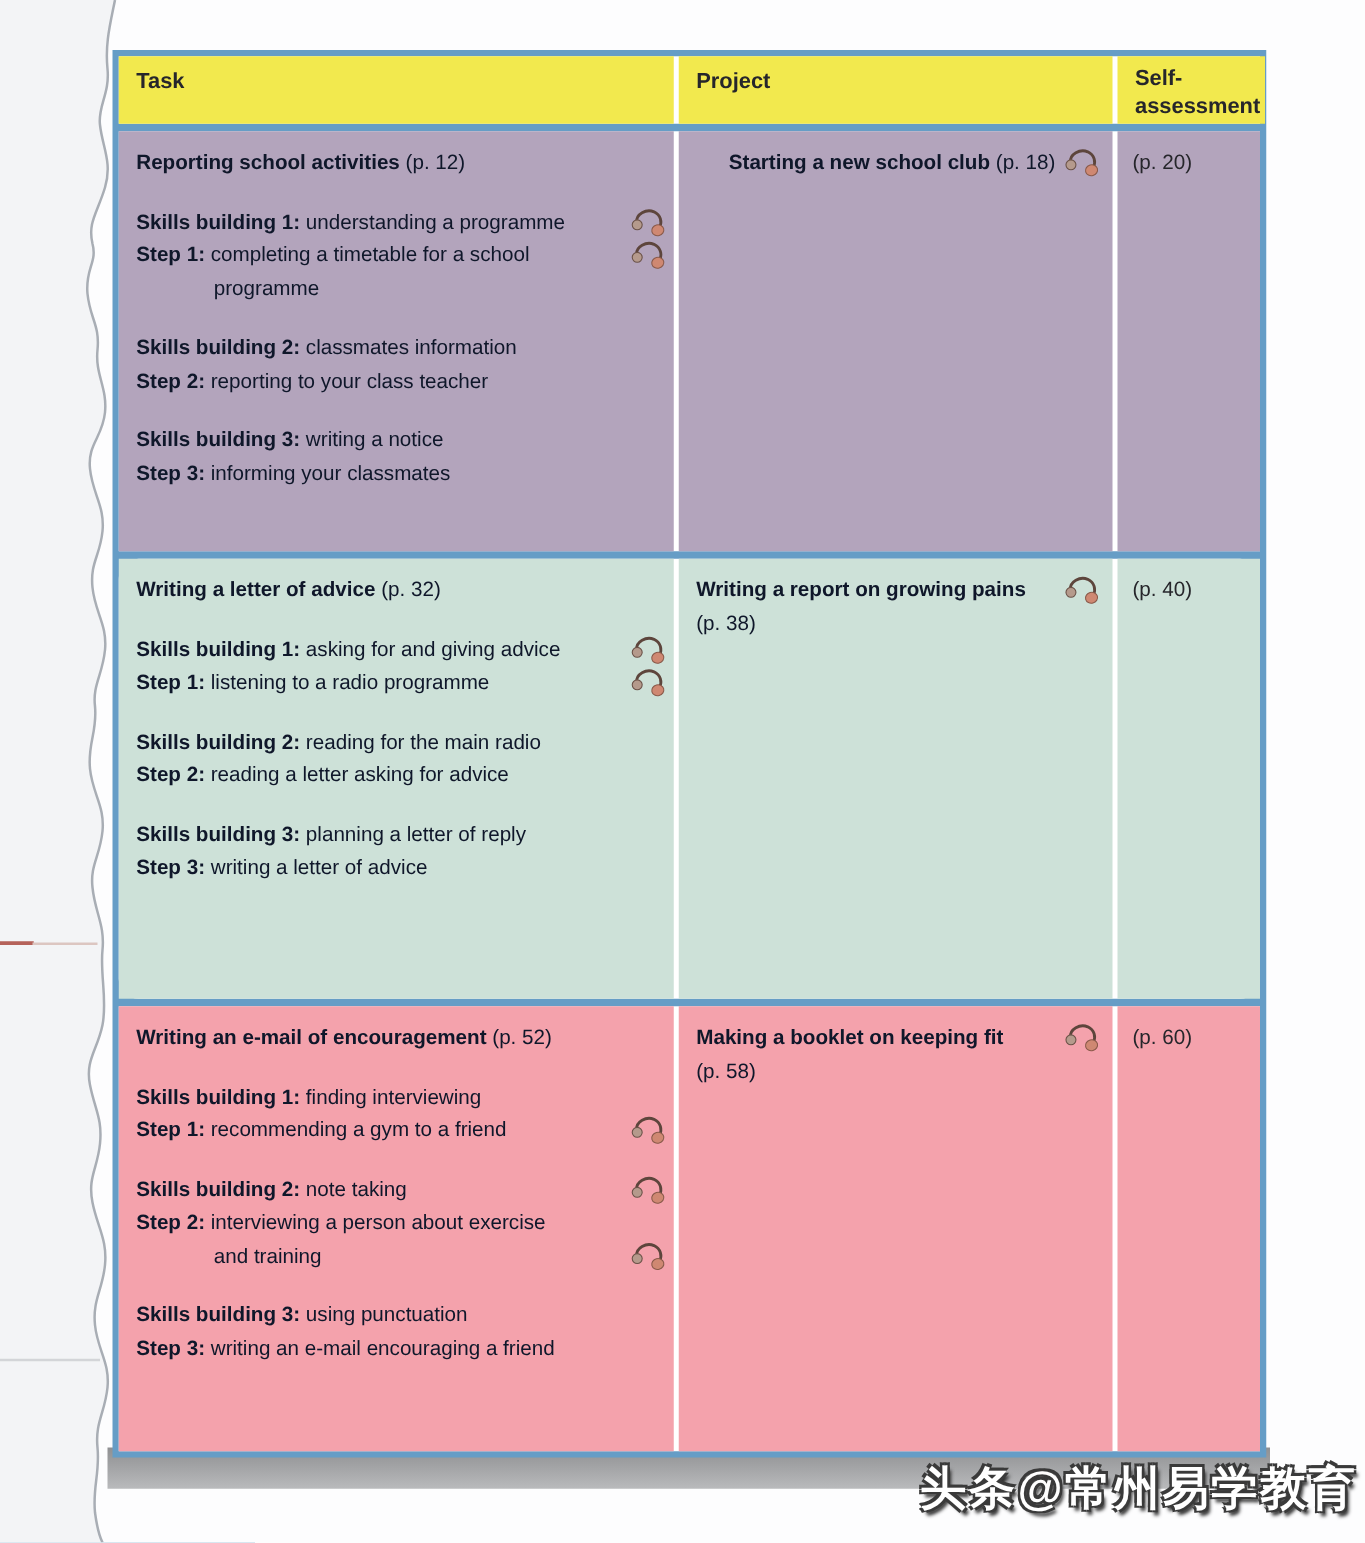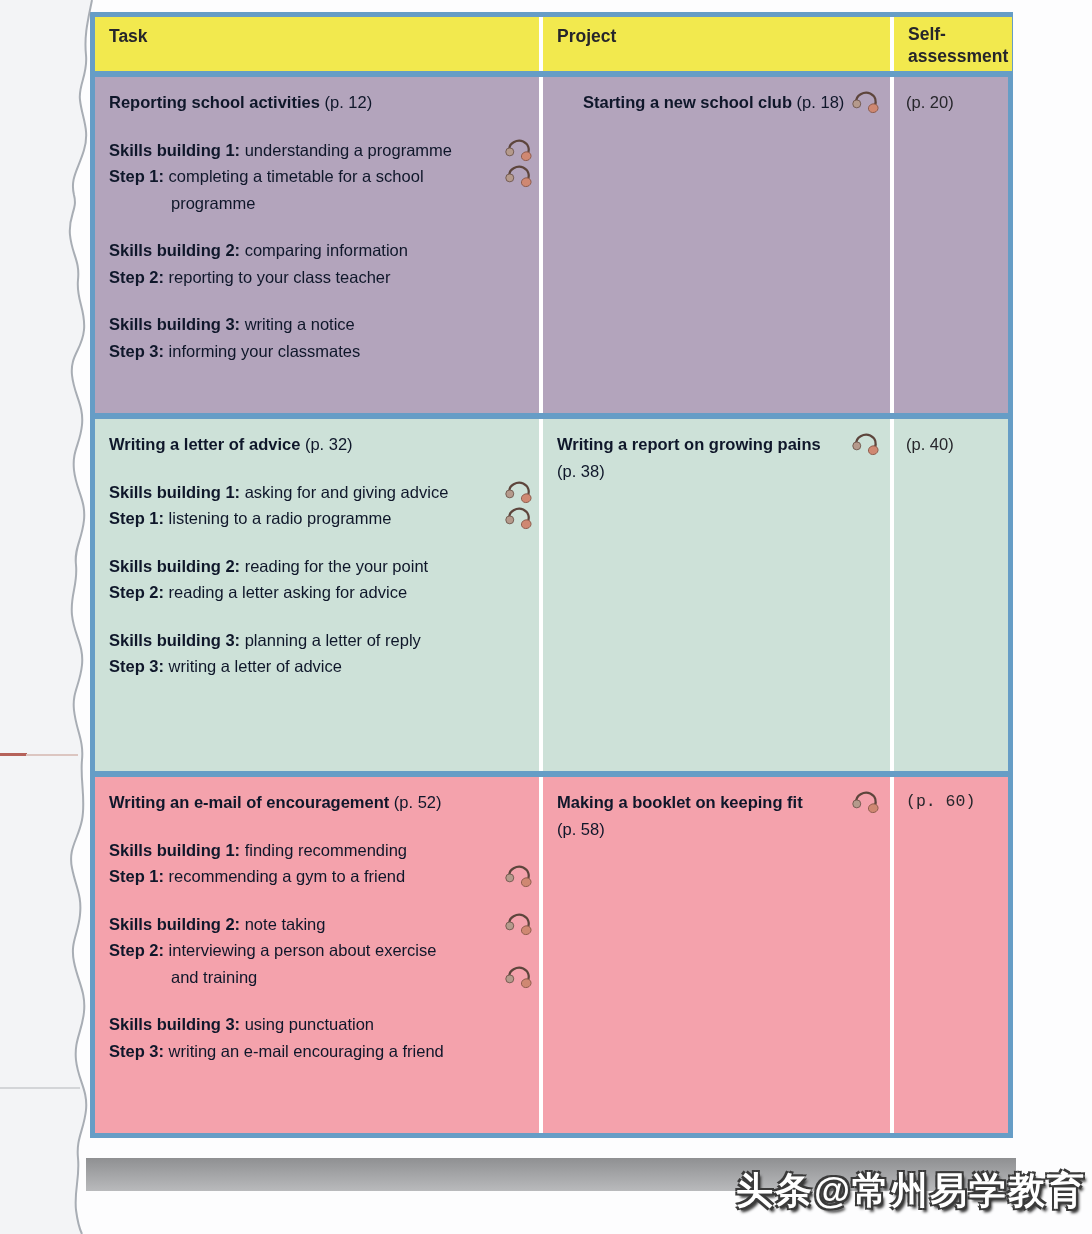--- a/index.html
+++ b/index.html
@@ -7,21 +7,21 @@
     position:relative; width:1092px; height:1234px;
     background:#fdfdfe; overflow:hidden;
     font-family:"Liberation Sans", sans-serif;
   }
   .torn-svg{position:absolute; left:0; top:0; z-index:3;}
   .redline{position:absolute; left:0; top:753px; width:27px; height:3px; background:#b5625a; z-index:4;}
   .redline-faint{position:absolute; left:26px; top:754px; width:52px; height:2px; background:#dcc6c1; z-index:4;}
   .faintline{position:absolute; left:0; top:1087px; width:80px; height:2px; background:#d3d5d8; z-index:4;}
 
   .ctable{
-    position:absolute; left:90px; top:12px; width:923px;
+    position:absolute; left:90px; top:40px; width:923px;
     box-sizing:border-box; padding:5px;
     background:#669dc6;
     display:flex; flex-direction:column; row-gap:6px;
     z-index:2;
   }
   .row{display:grid; grid-template-columns:444px 347px 1fr; column-gap:4px; background:#ffffff;}
   .hrow{height:54px;}
   .hcell{
     background:#f2e94e; color:#26262b;
     font-weight:bold; font-size:17.5px; line-height:1.25;
@@ -105,21 +105,21 @@
                   <circle cx="7.5" cy="16" r="4.6" fill="#b59a8c" stroke="#6b5248" stroke-width="1"></circle>
                   <ellipse cx="26.5" cy="21" rx="5.6" ry="5" fill="#cf8872" stroke="#8a5a4a" stroke-width="1" transform="rotate(-15 26.5 21)"></ellipse>
                 </svg></span></div>
             <div class="line"><b>Step 1:</b><span> completing a timetable for a school</span><span class="hp"><svg viewBox="0 0 34 30" width="30" height="26">
                   <path d="M7 14 C 6 6, 16 1, 23 4 C 29 7, 31 13, 28 19" fill="none" stroke="#5d453c" stroke-width="2.6" stroke-linecap="round"></path>
                   <circle cx="7.5" cy="16" r="4.6" fill="#b59a8c" stroke="#6b5248" stroke-width="1"></circle>
                   <ellipse cx="26.5" cy="21" rx="5.6" ry="5" fill="#cf8872" stroke="#8a5a4a" stroke-width="1" transform="rotate(-15 26.5 21)"></ellipse>
                 </svg></span></div>
             <div class="line cont"><span>programme</span></div>
             <div class="spacer"></div>
-            <div class="line"><b>Skills building 2:</b><span> comparing information</span></div>
+            <div class="line"><b>Skills building 2:</b><span> classmates information</span></div>
             <div class="line"><b>Step 2:</b><span> reporting to your class teacher</span></div>
             <div class="spacer"></div>
             <div class="line"><b>Skills building 3:</b><span> writing a notice</span></div>
             <div class="line"><b>Step 3:</b><span> informing your classmates</span></div>
           </div>
         </div>
       <div class="cell cell-project" style="background: rgb(179, 164, 188); padding-left: 40px;">
           <div class="lines">
             <div class="line"><b>Starting a new school club</b><span> (p. 18)</span><span class="hp"><svg viewBox="0 0 34 30" width="30" height="26">
                   <path d="M7 14 C 6 6, 16 1, 23 4 C 29 7, 31 13, 28 19" fill="none" stroke="#5d453c" stroke-width="2.6" stroke-linecap="round"></path>
@@ -142,21 +142,21 @@
                   <path d="M7 14 C 6 6, 16 1, 23 4 C 29 7, 31 13, 28 19" fill="none" stroke="#5d453c" stroke-width="2.6" stroke-linecap="round"></path>
                   <circle cx="7.5" cy="16" r="4.6" fill="#b59a8c" stroke="#6b5248" stroke-width="1"></circle>
                   <ellipse cx="26.5" cy="21" rx="5.6" ry="5" fill="#cf8872" stroke="#8a5a4a" stroke-width="1" transform="rotate(-15 26.5 21)"></ellipse>
                 </svg></span></div>
             <div class="line"><b>Step 1:</b><span> listening to a radio programme</span><span class="hp"><svg viewBox="0 0 34 30" width="30" height="26">
                   <path d="M7 14 C 6 6, 16 1, 23 4 C 29 7, 31 13, 28 19" fill="none" stroke="#5d453c" stroke-width="2.6" stroke-linecap="round"></path>
                   <circle cx="7.5" cy="16" r="4.6" fill="#b59a8c" stroke="#6b5248" stroke-width="1"></circle>
                   <ellipse cx="26.5" cy="21" rx="5.6" ry="5" fill="#cf8872" stroke="#8a5a4a" stroke-width="1" transform="rotate(-15 26.5 21)"></ellipse>
                 </svg></span></div>
             <div class="spacer"></div>
-            <div class="line"><b>Skills building 2:</b><span> reading for the your point</span></div>
+            <div class="line"><b>Skills building 2:</b><span> reading for the main radio</span></div>
             <div class="line"><b>Step 2:</b><span> reading a letter asking for advice</span></div>
             <div class="spacer"></div>
             <div class="line"><b>Skills building 3:</b><span> planning a letter of reply</span></div>
             <div class="line"><b>Step 3:</b><span> writing a letter of advice</span></div>
           </div>
         </div>
       <div class="cell cell-project" style="background: rgb(205, 225, 216);">
           <div class="lines">
             <div class="line"><b>Writing a report on growing pains</b><span class="hp"><svg viewBox="0 0 34 30" width="30" height="26">
                   <path d="M7 14 C 6 6, 16 1, 23 4 C 29 7, 31 13, 28 19" fill="none" stroke="#5d453c" stroke-width="2.6" stroke-linecap="round"></path>
@@ -169,21 +169,21 @@
       <div class="cell cell-self" style="background: rgb(205, 225, 216);">
           <div class="selftext">(p. 40)</div>
         </div>
     </div>
 
     <div class="row srow3 section">
       <div class="cell cell-task" style="background: rgb(244, 162, 172);">
           <div class="lines">
             <div class="line"><b>Writing an e-mail of encouragement</b><span> (p. 52)</span></div>
             <div class="spacer"></div>
-            <div class="line"><b>Skills building 1:</b><span> finding recommending</span></div>
+            <div class="line"><b>Skills building 1:</b><span> finding interviewing</span></div>
             <div class="line"><b>Step 1:</b><span> recommending a gym to a friend</span><span class="hp"><svg viewBox="0 0 34 30" width="30" height="26">
                   <path d="M7 14 C 6 6, 16 1, 23 4 C 29 7, 31 13, 28 19" fill="none" stroke="#5d453c" stroke-width="2.6" stroke-linecap="round"></path>
                   <circle cx="7.5" cy="16" r="4.6" fill="#b59a8c" stroke="#6b5248" stroke-width="1"></circle>
                   <ellipse cx="26.5" cy="21" rx="5.6" ry="5" fill="#cf8872" stroke="#8a5a4a" stroke-width="1" transform="rotate(-15 26.5 21)"></ellipse>
                 </svg></span></div>
             <div class="spacer"></div>
             <div class="line"><b>Skills building 2:</b><span> note taking</span><span class="hp"><svg viewBox="0 0 34 30" width="30" height="26">
                   <path d="M7 14 C 6 6, 16 1, 23 4 C 29 7, 31 13, 28 19" fill="none" stroke="#5d453c" stroke-width="2.6" stroke-linecap="round"></path>
                   <circle cx="7.5" cy="16" r="4.6" fill="#b59a8c" stroke="#6b5248" stroke-width="1"></circle>
                   <ellipse cx="26.5" cy="21" rx="5.6" ry="5" fill="#cf8872" stroke="#8a5a4a" stroke-width="1" transform="rotate(-15 26.5 21)"></ellipse>
@@ -202,20 +202,20 @@
       <div class="cell cell-project" style="background: rgb(244, 162, 172);">
           <div class="lines">
             <div class="line"><b>Making a booklet on keeping fit</b><span class="hp"><svg viewBox="0 0 34 30" width="30" height="26">
                   <path d="M7 14 C 6 6, 16 1, 23 4 C 29 7, 31 13, 28 19" fill="none" stroke="#5d453c" stroke-width="2.6" stroke-linecap="round"></path>
                   <circle cx="7.5" cy="16" r="4.6" fill="#b59a8c" stroke="#6b5248" stroke-width="1"></circle>
                   <ellipse cx="26.5" cy="21" rx="5.6" ry="5" fill="#cf8872" stroke="#8a5a4a" stroke-width="1" transform="rotate(-15 26.5 21)"></ellipse>
                 </svg></span></div>
             <div class="line"><span>(p. 58)</span></div>
           </div>
         </div>
-      <div class="cell cell-self" style="background: rgb(244, 162, 172); font-family: Liberation Mono, monospace;">
+      <div class="cell cell-self" style="background: rgb(244, 162, 172);">
           <div class="selftext">(p. 60)</div>
         </div>
     </div>
   </div>
 
   <div class="watermark">头条@常州易学教育</div>
 </div>
 
 </body></html>

